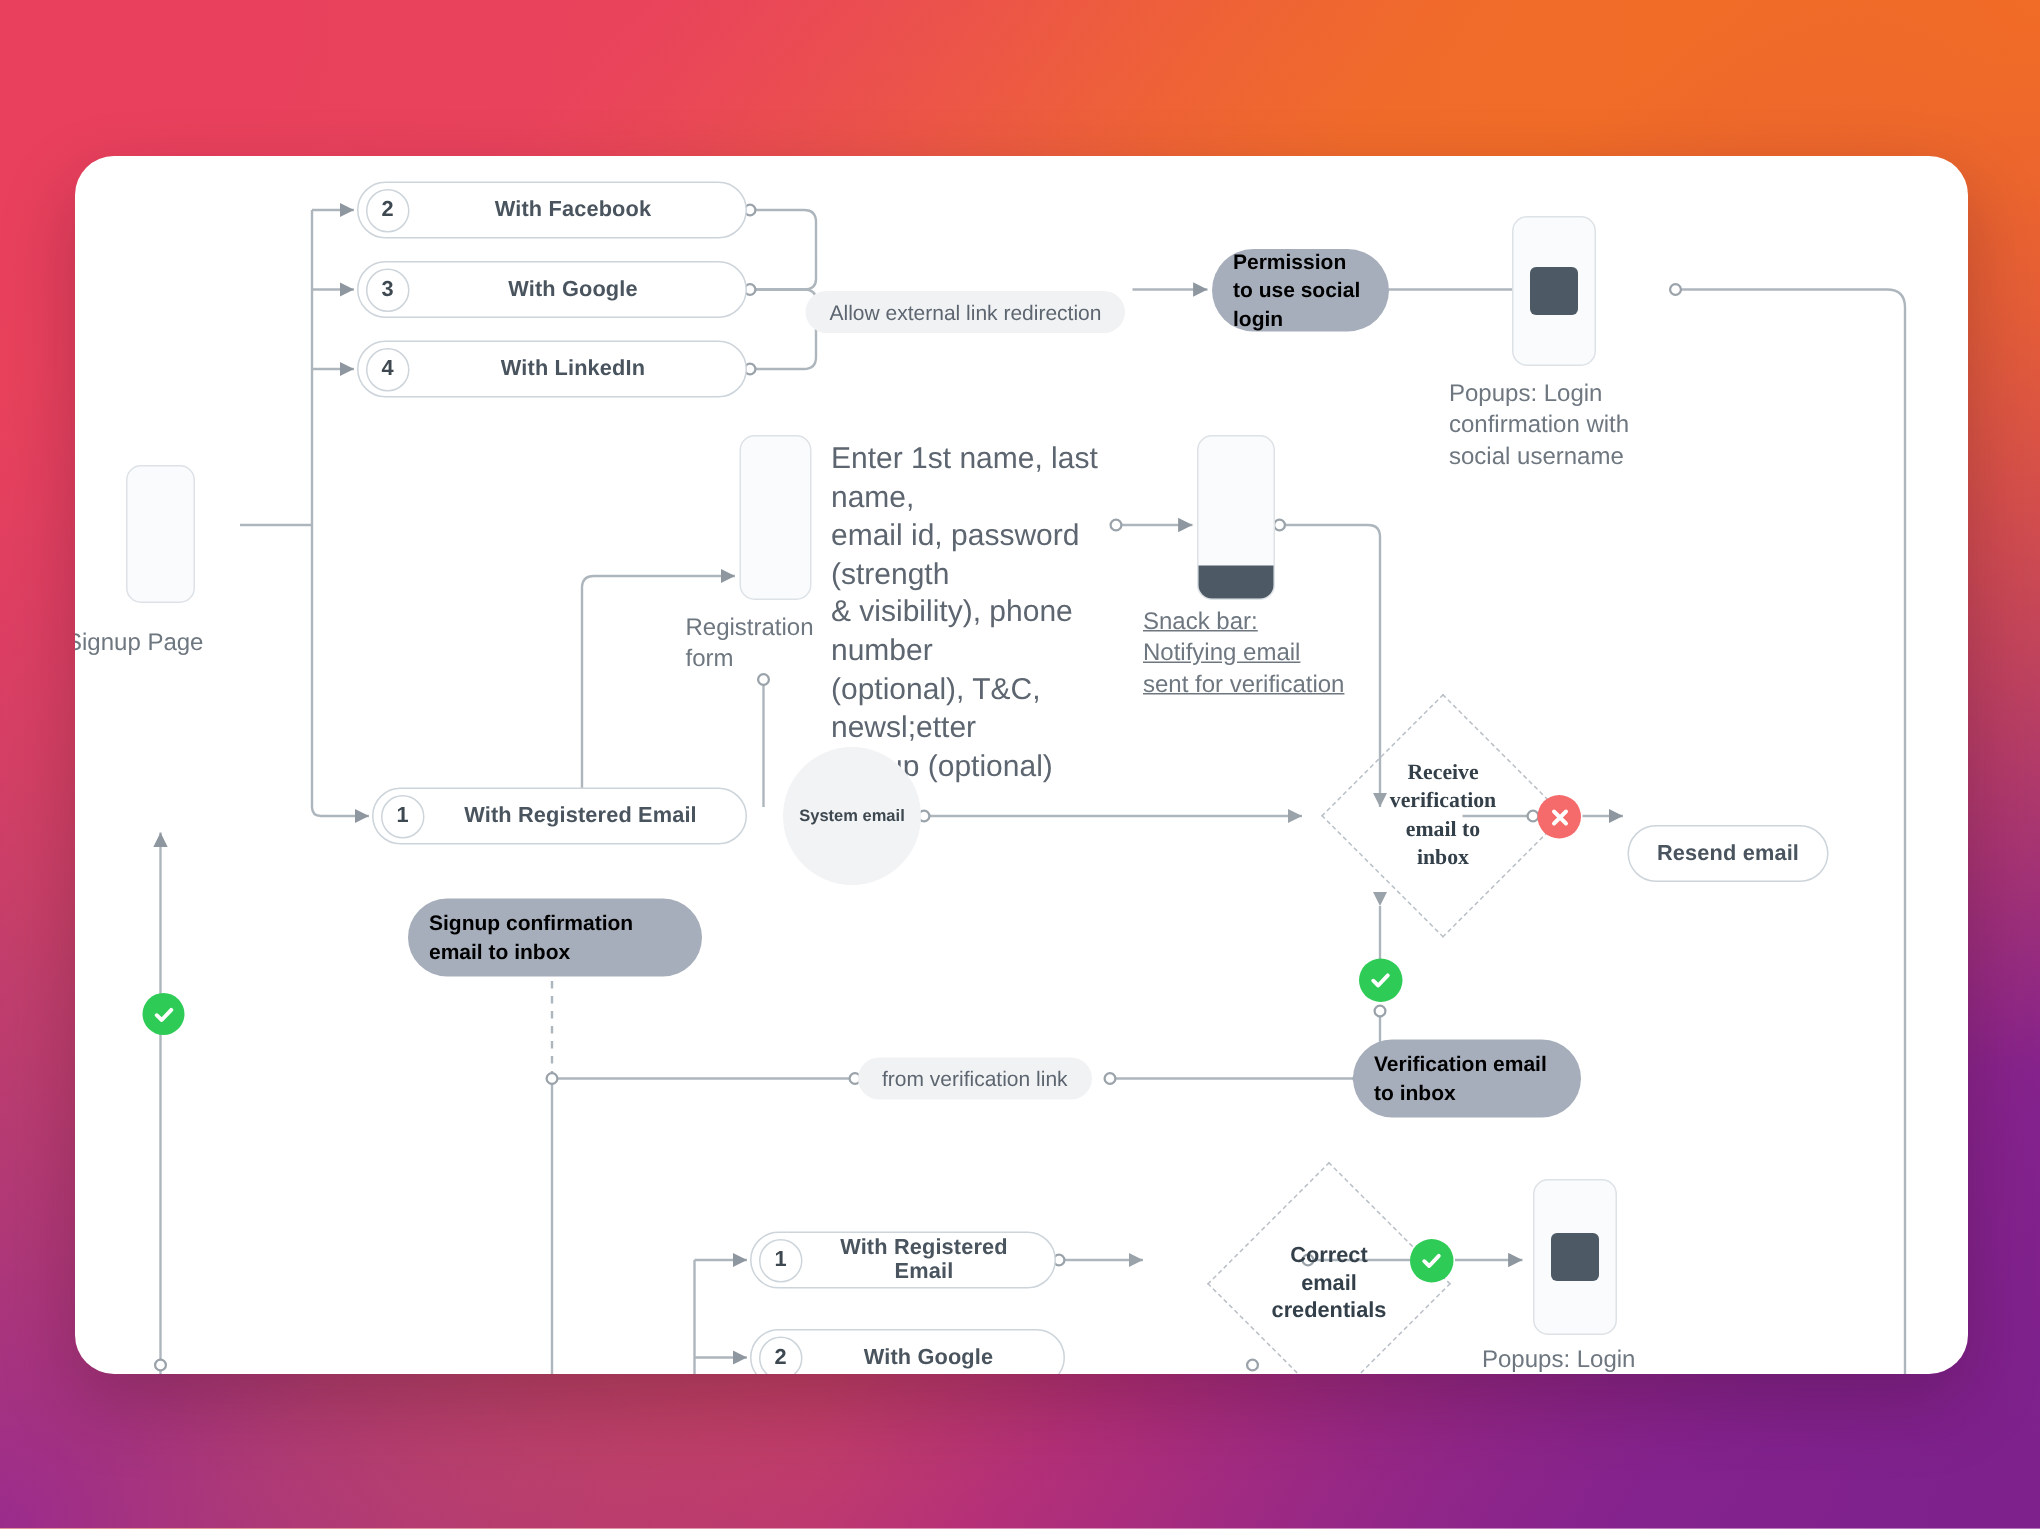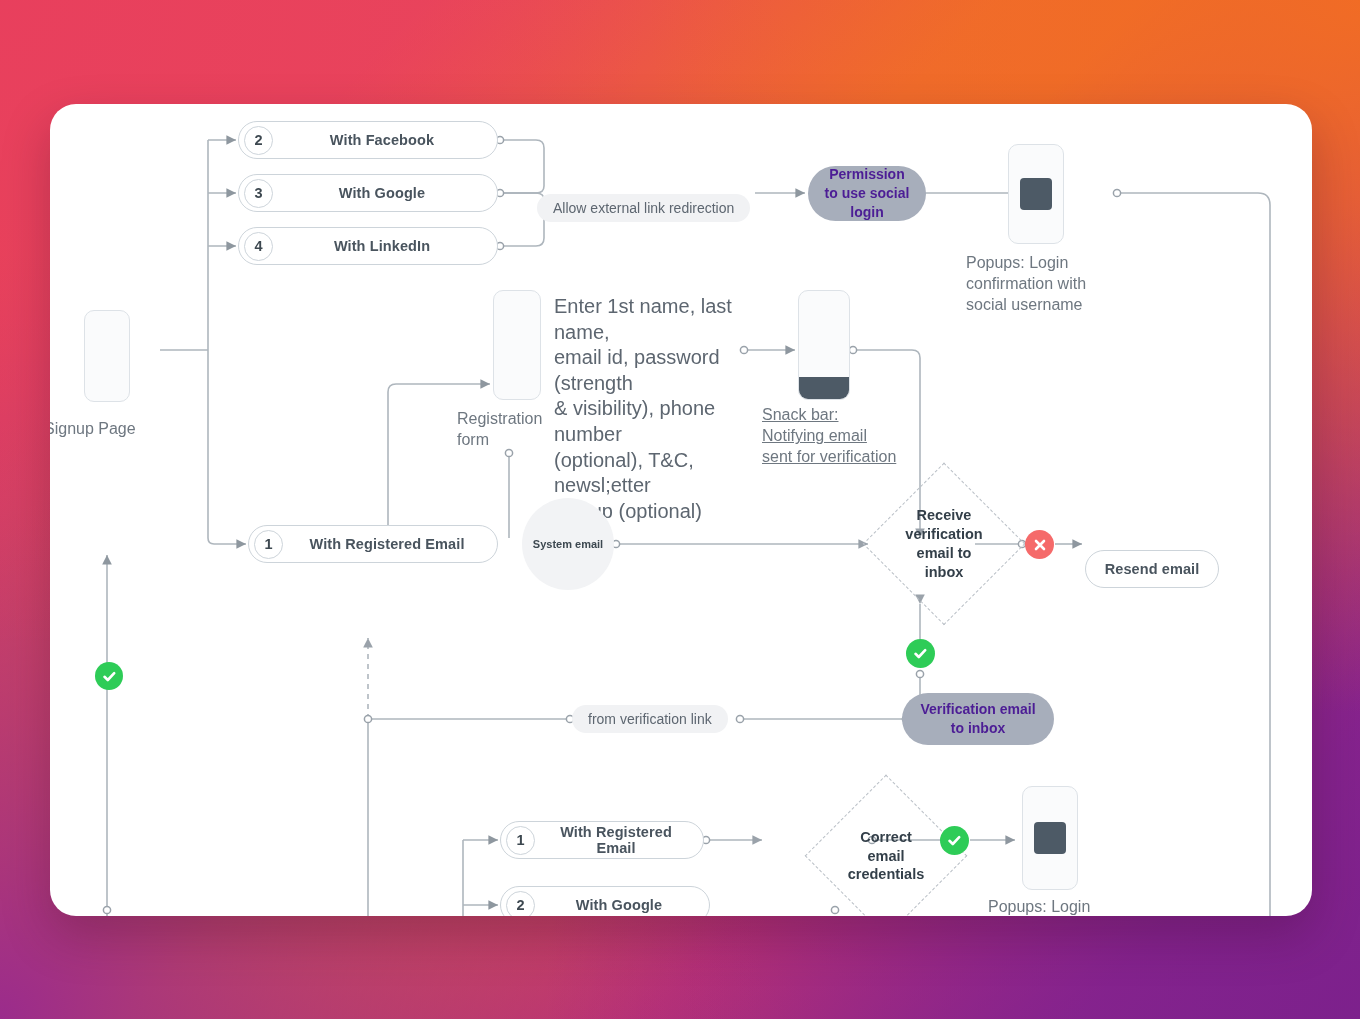--- a/index.html
+++ b/index.html
@@ -114,22 +114,22 @@
     font-size: 14px;
     white-space: nowrap;
   }
 
   .gpill {
     background: #a7aebb;
     border-radius: 999px;
     display: flex;
     align-items: center;
     justify-content: center;
-    text-align: center;
-    color: #4c1d95;
+    text-align: left;
+    color: #000000;
     font-size: 14px;
     font-weight: bold;
     line-height: 1.35;
     padding: 0 14px;
   }
 
   .screen {
     background: #fafbfc;
     border: 1.4px solid #dde2e7;
     border-radius: 10px;
@@ -367,21 +367,21 @@
 sent for verification</div>
 
     <div class="node pill" style="left:198px; top:421px; width:250px;">
       <span class="num">1</span>
       <span class="plabel">With Registered Email</span>
     </div>
 
     <div class="node circle-node" style="left:472px; top:394px; width:92px; height:92px;">System
 email</div>
 
-    <div class="diamond-wrap" style="left:814px; top:360px; width:160px; height:160px;">
+    <div class="diamond-wrap" style="left:832px; top:360px; width:160px; height:160px;font-family:Liberation Serif, serif;">
       <div class="diamond-shape"></div>
       <div class="diamond-label">Receive
 verification
 email to
 inbox</div>
     </div>
 
     <div class="badge err" style="left:975px; top:426px; width:29px; height:29px;">
       <svg width="16" height="16" viewBox="0 0 16 16">
         <path d="M4 4 L12 12 M12 4 L4 12" stroke="#ffffff" stroke-width="2.6" stroke-linecap="round"></path>
@@ -391,20 +391,22 @@
     <div class="node pill nonum" style="left:1035px; top:446px; width:134px;">
       <span class="plabel">Resend email</span>
     </div>
 
     <div class="badge ok" style="left:856px; top:535px; width:29px; height:29px;">
       <svg width="17" height="17" viewBox="0 0 17 17">
         <path d="M3.5 8.8 L6.8 12 L13.2 5.2" stroke="#ffffff" stroke-width="2.6" fill="none" stroke-linecap="round" stroke-linejoin="round"></path>
       </svg>
     </div>
 
+    <div class="node gpill" style="left:222px; top:495px; width:196px; height:52px;">Signup confirmation
+email to inbox</div>
 
     <div class="node chip" style="left:522px; top:601px;">from verification link</div>
 
     <div class="node gpill" style="left:852px; top:589px; width:152px; height:52px;">Verification email
 to inbox</div>
 
     <div class="badge ok" style="left:45px; top:558px; width:28px; height:28px;">
       <svg width="17" height="17" viewBox="0 0 17 17">
         <path d="M3.5 8.8 L6.8 12 L13.2 5.2" stroke="#ffffff" stroke-width="2.6" fill="none" stroke-linecap="round" stroke-linejoin="round"></path>
       </svg>

